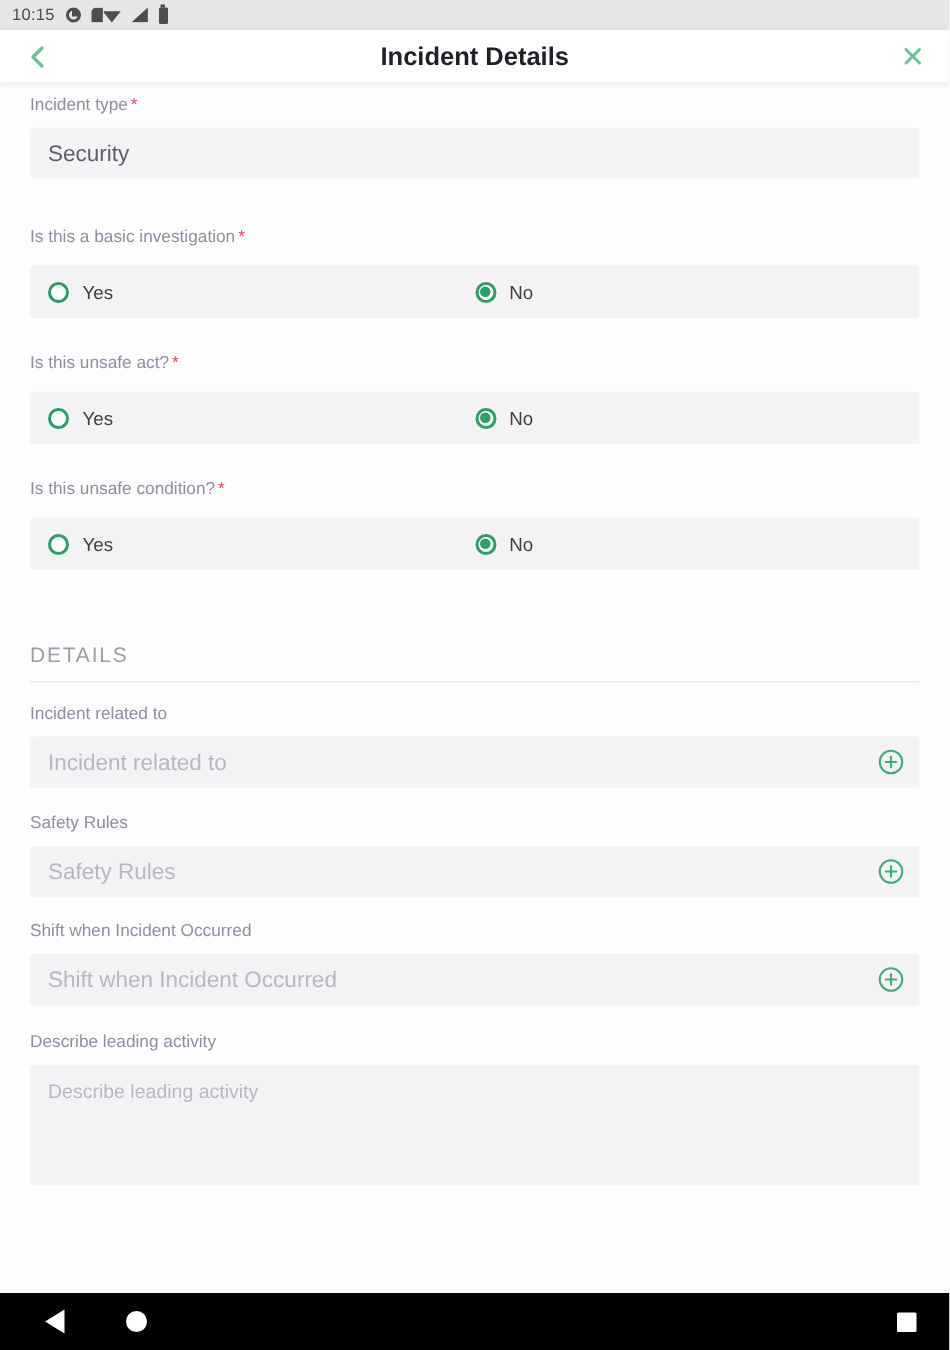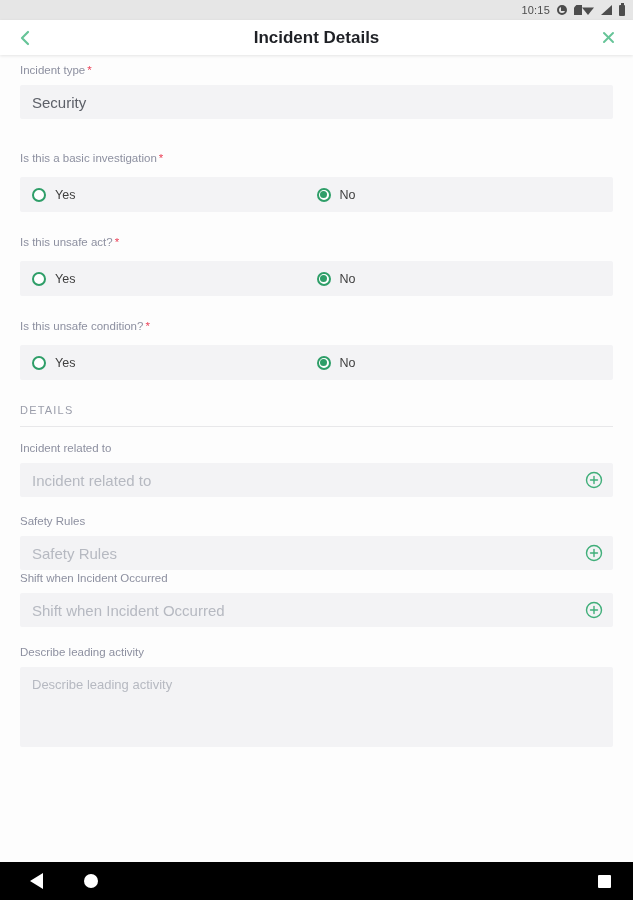--- a/index.html
+++ b/index.html
@@ -7,21 +7,21 @@
   body {
     font-family:"Liberation Sans", sans-serif;
     background:#fdfdfd;
     position:relative;
     overflow:hidden;
     color:#3c3f46;
   }
   
   .status-bar {
     height:20px; background:#e6e6e6;
-    display:flex; align-items:center; justify-content:flex-end;
+    display:flex; align-items:center; justify-content:flex-start;
     padding:0 8px; font-size:11px; color:#4d4d4d;
   }
   .status-left, .status-right { display:flex; align-items:center; gap:7px; }
   .sb-time { font-size:11px; letter-spacing:.2px; }
   .sb-circle-icon {
     width:10px; height:10px; border-radius:50%;
     border:2px solid #4d4d4d; position:relative; display:inline-block;
   }
   .sb-circle-icon::after{
     content:""; position:absolute; right:-1px; top:-1px;
@@ -92,21 +92,21 @@
     border:2px solid #2e9e68; background:#fff;
     display:flex; align-items:center; justify-content:center;
     flex:0 0 auto;
   }
   .radio-circle.checked::after{
     content:""; width:7px; height:7px; border-radius:50%; background:#2e9e68;
   }
   .radio-text { font-size:12.5px; color:#404040; }
   
   .section-title {
-    margin-top:24px; font-size:11px; color:#9a9daa; letter-spacing:1.2px;
+    margin-top:48px; font-size:14px; color:#9a9daa; letter-spacing:1.2px;
   }
   .section-divider { border:none; border-top:1px solid #e8e8ea; margin-top:10px; }
   
   .select-wrap { position:relative; margin-top:8px; }
   .select-wrap .select-input { margin-top:0; padding-right:38px; }
   .select-icon {
     position:absolute; right:10px; top:50%; transform:translateY(-50%);
     width:18px; height:18px; cursor:pointer; display:flex;
   }
   
@@ -240,21 +240,21 @@
       <span class="select-icon">
         <svg width="18" height="18" viewBox="0 0 18 18">
           <circle cx="9" cy="9" r="7.5" fill="none" stroke="#3fae79" stroke-width="1.4"></circle>
           <line x1="9" y1="5.5" x2="9" y2="12.5" stroke="#3fae79" stroke-width="1.4" stroke-linecap="round"></line>
           <line x1="5.5" y1="9" x2="12.5" y2="9" stroke="#3fae79" stroke-width="1.4" stroke-linecap="round"></line>
         </svg>
       </span>
     </div>
   </div>
 
-  <div class="group" style="margin-top:1px;">
+  <div class="group" style="margin-top:16px;">
     <div class="field-label">Shift when Incident Occurred</div>
     <div class="select-wrap">
       <input class="select-input" type="text" placeholder="Shift when Incident Occurred" style="">
       <span class="select-icon">
         <svg width="18" height="18" viewBox="0 0 18 18">
           <circle cx="9" cy="9" r="7.5" fill="none" stroke="#3fae79" stroke-width="1.4"></circle>
           <line x1="9" y1="5.5" x2="9" y2="12.5" stroke="#3fae79" stroke-width="1.4" stroke-linecap="round"></line>
           <line x1="5.5" y1="9" x2="12.5" y2="9" stroke="#3fae79" stroke-width="1.4" stroke-linecap="round"></line>
         </svg>
       </span>

